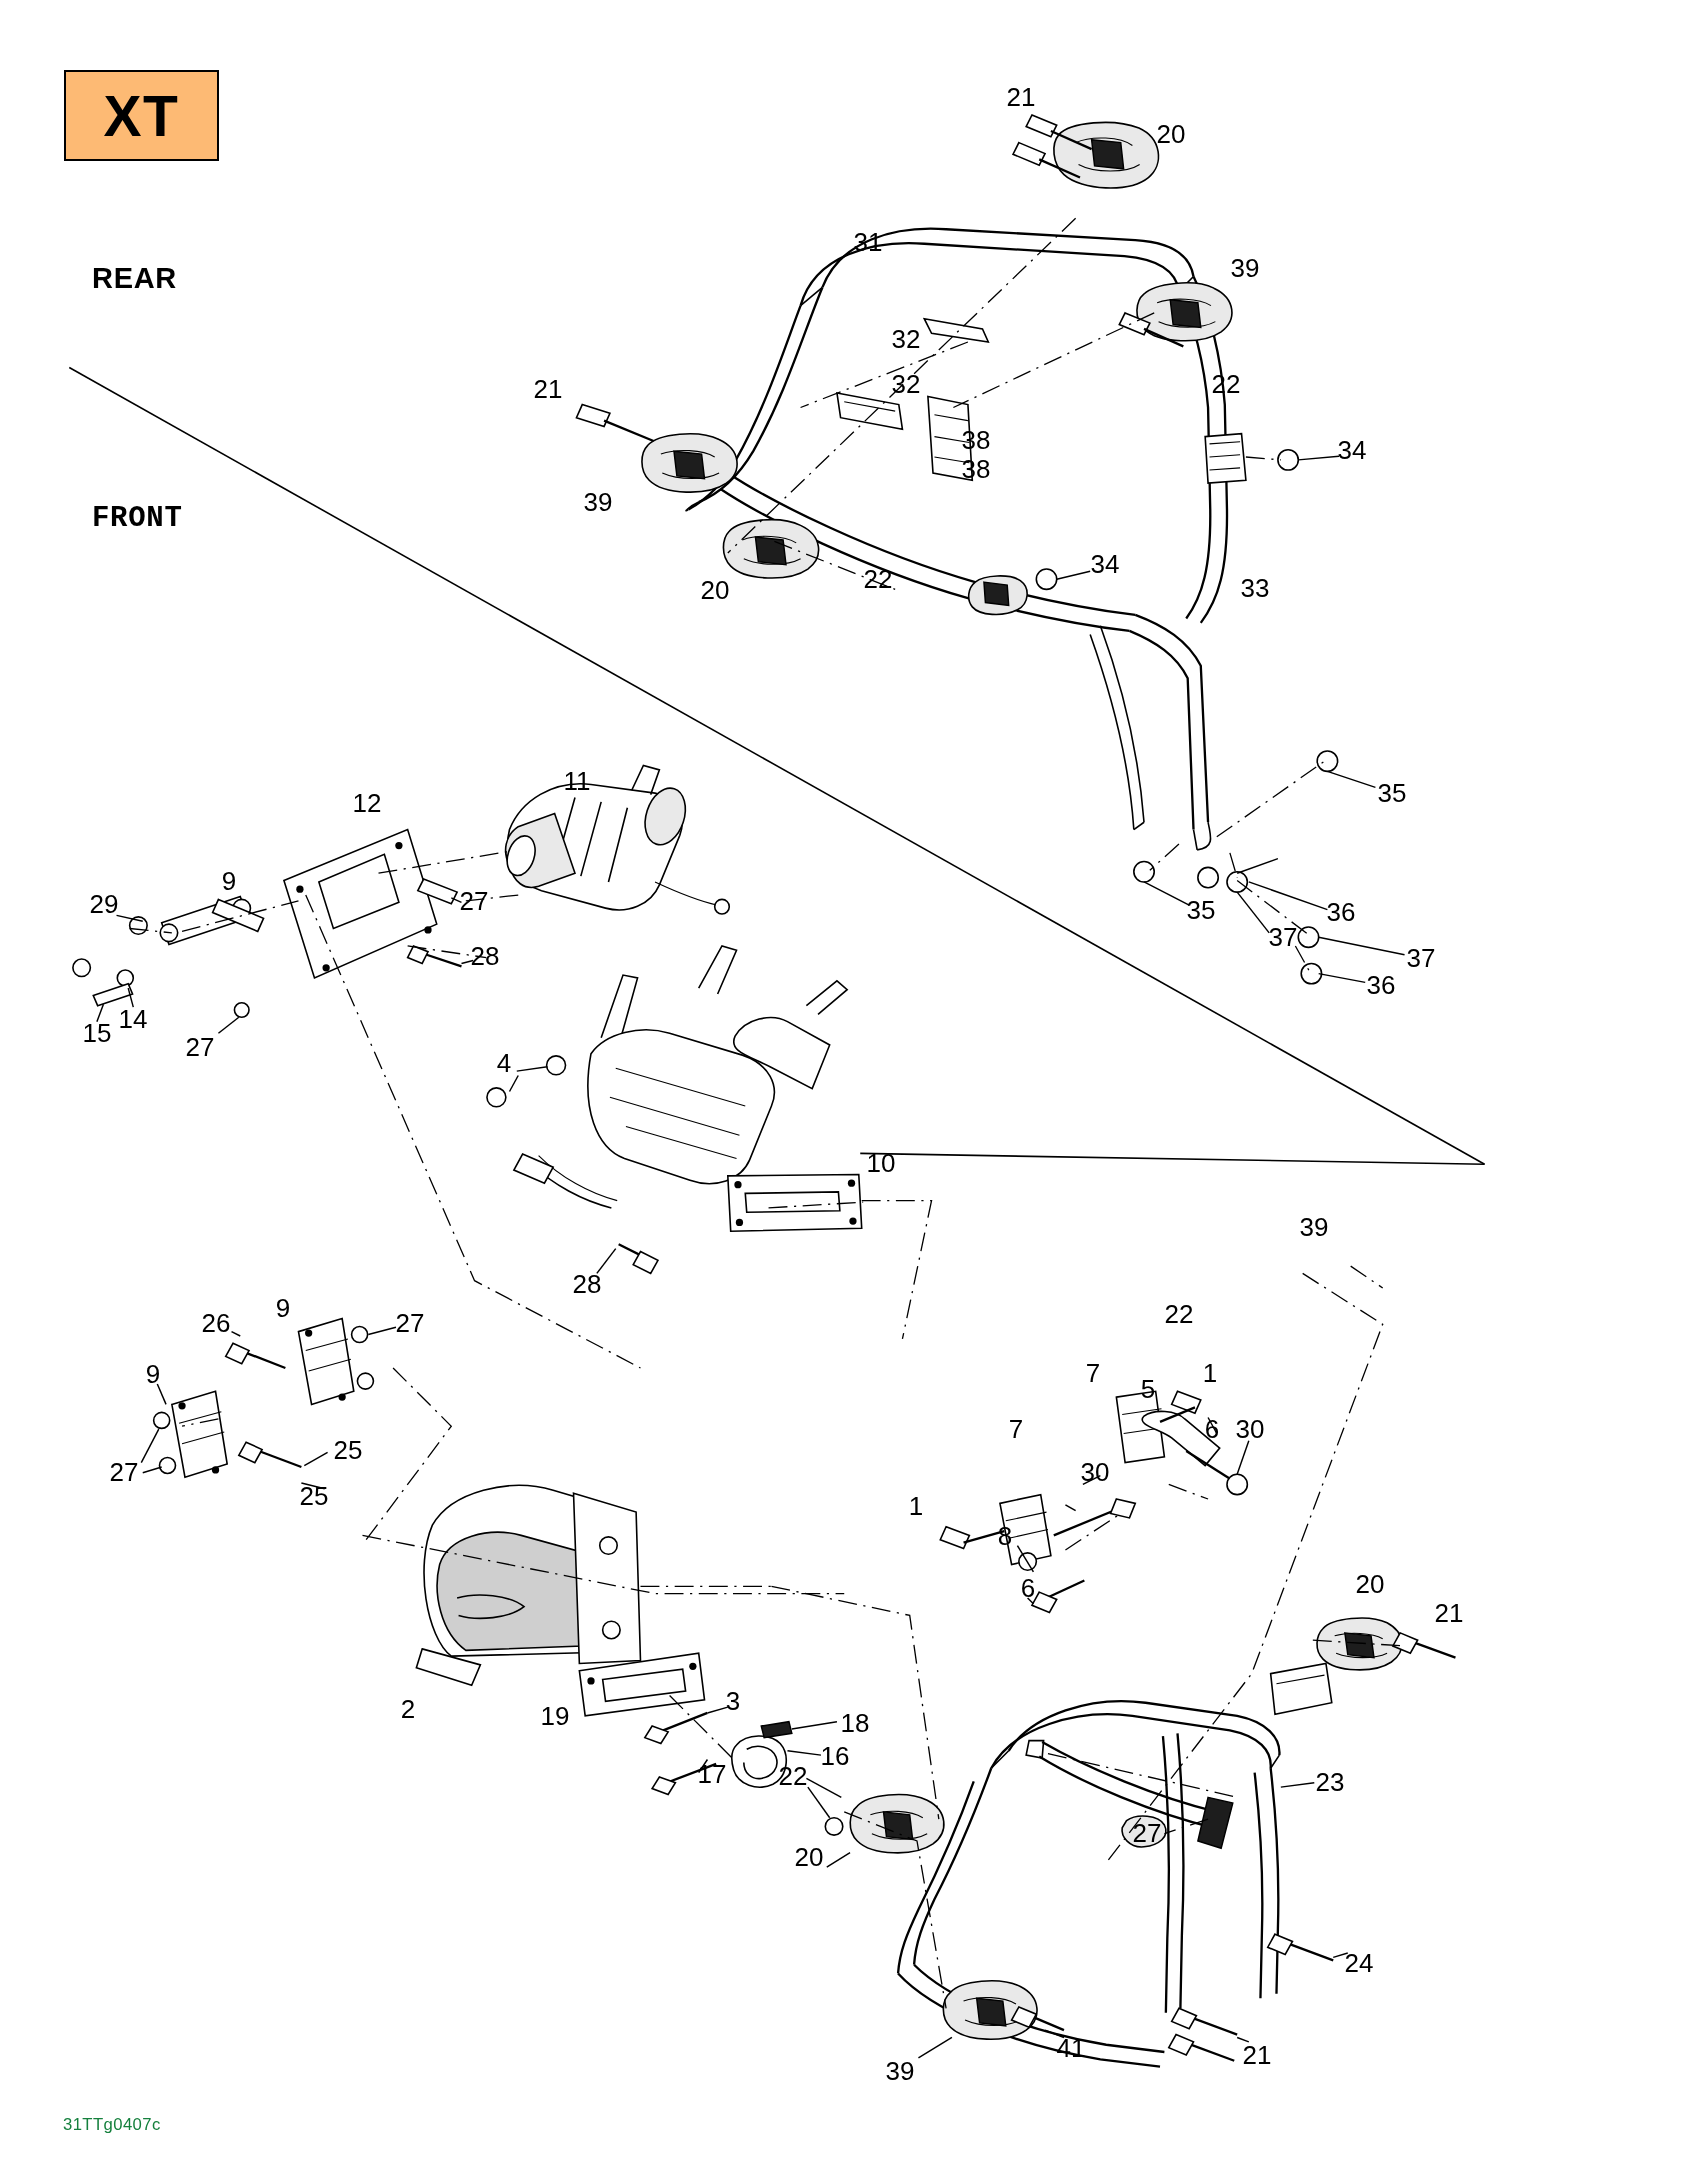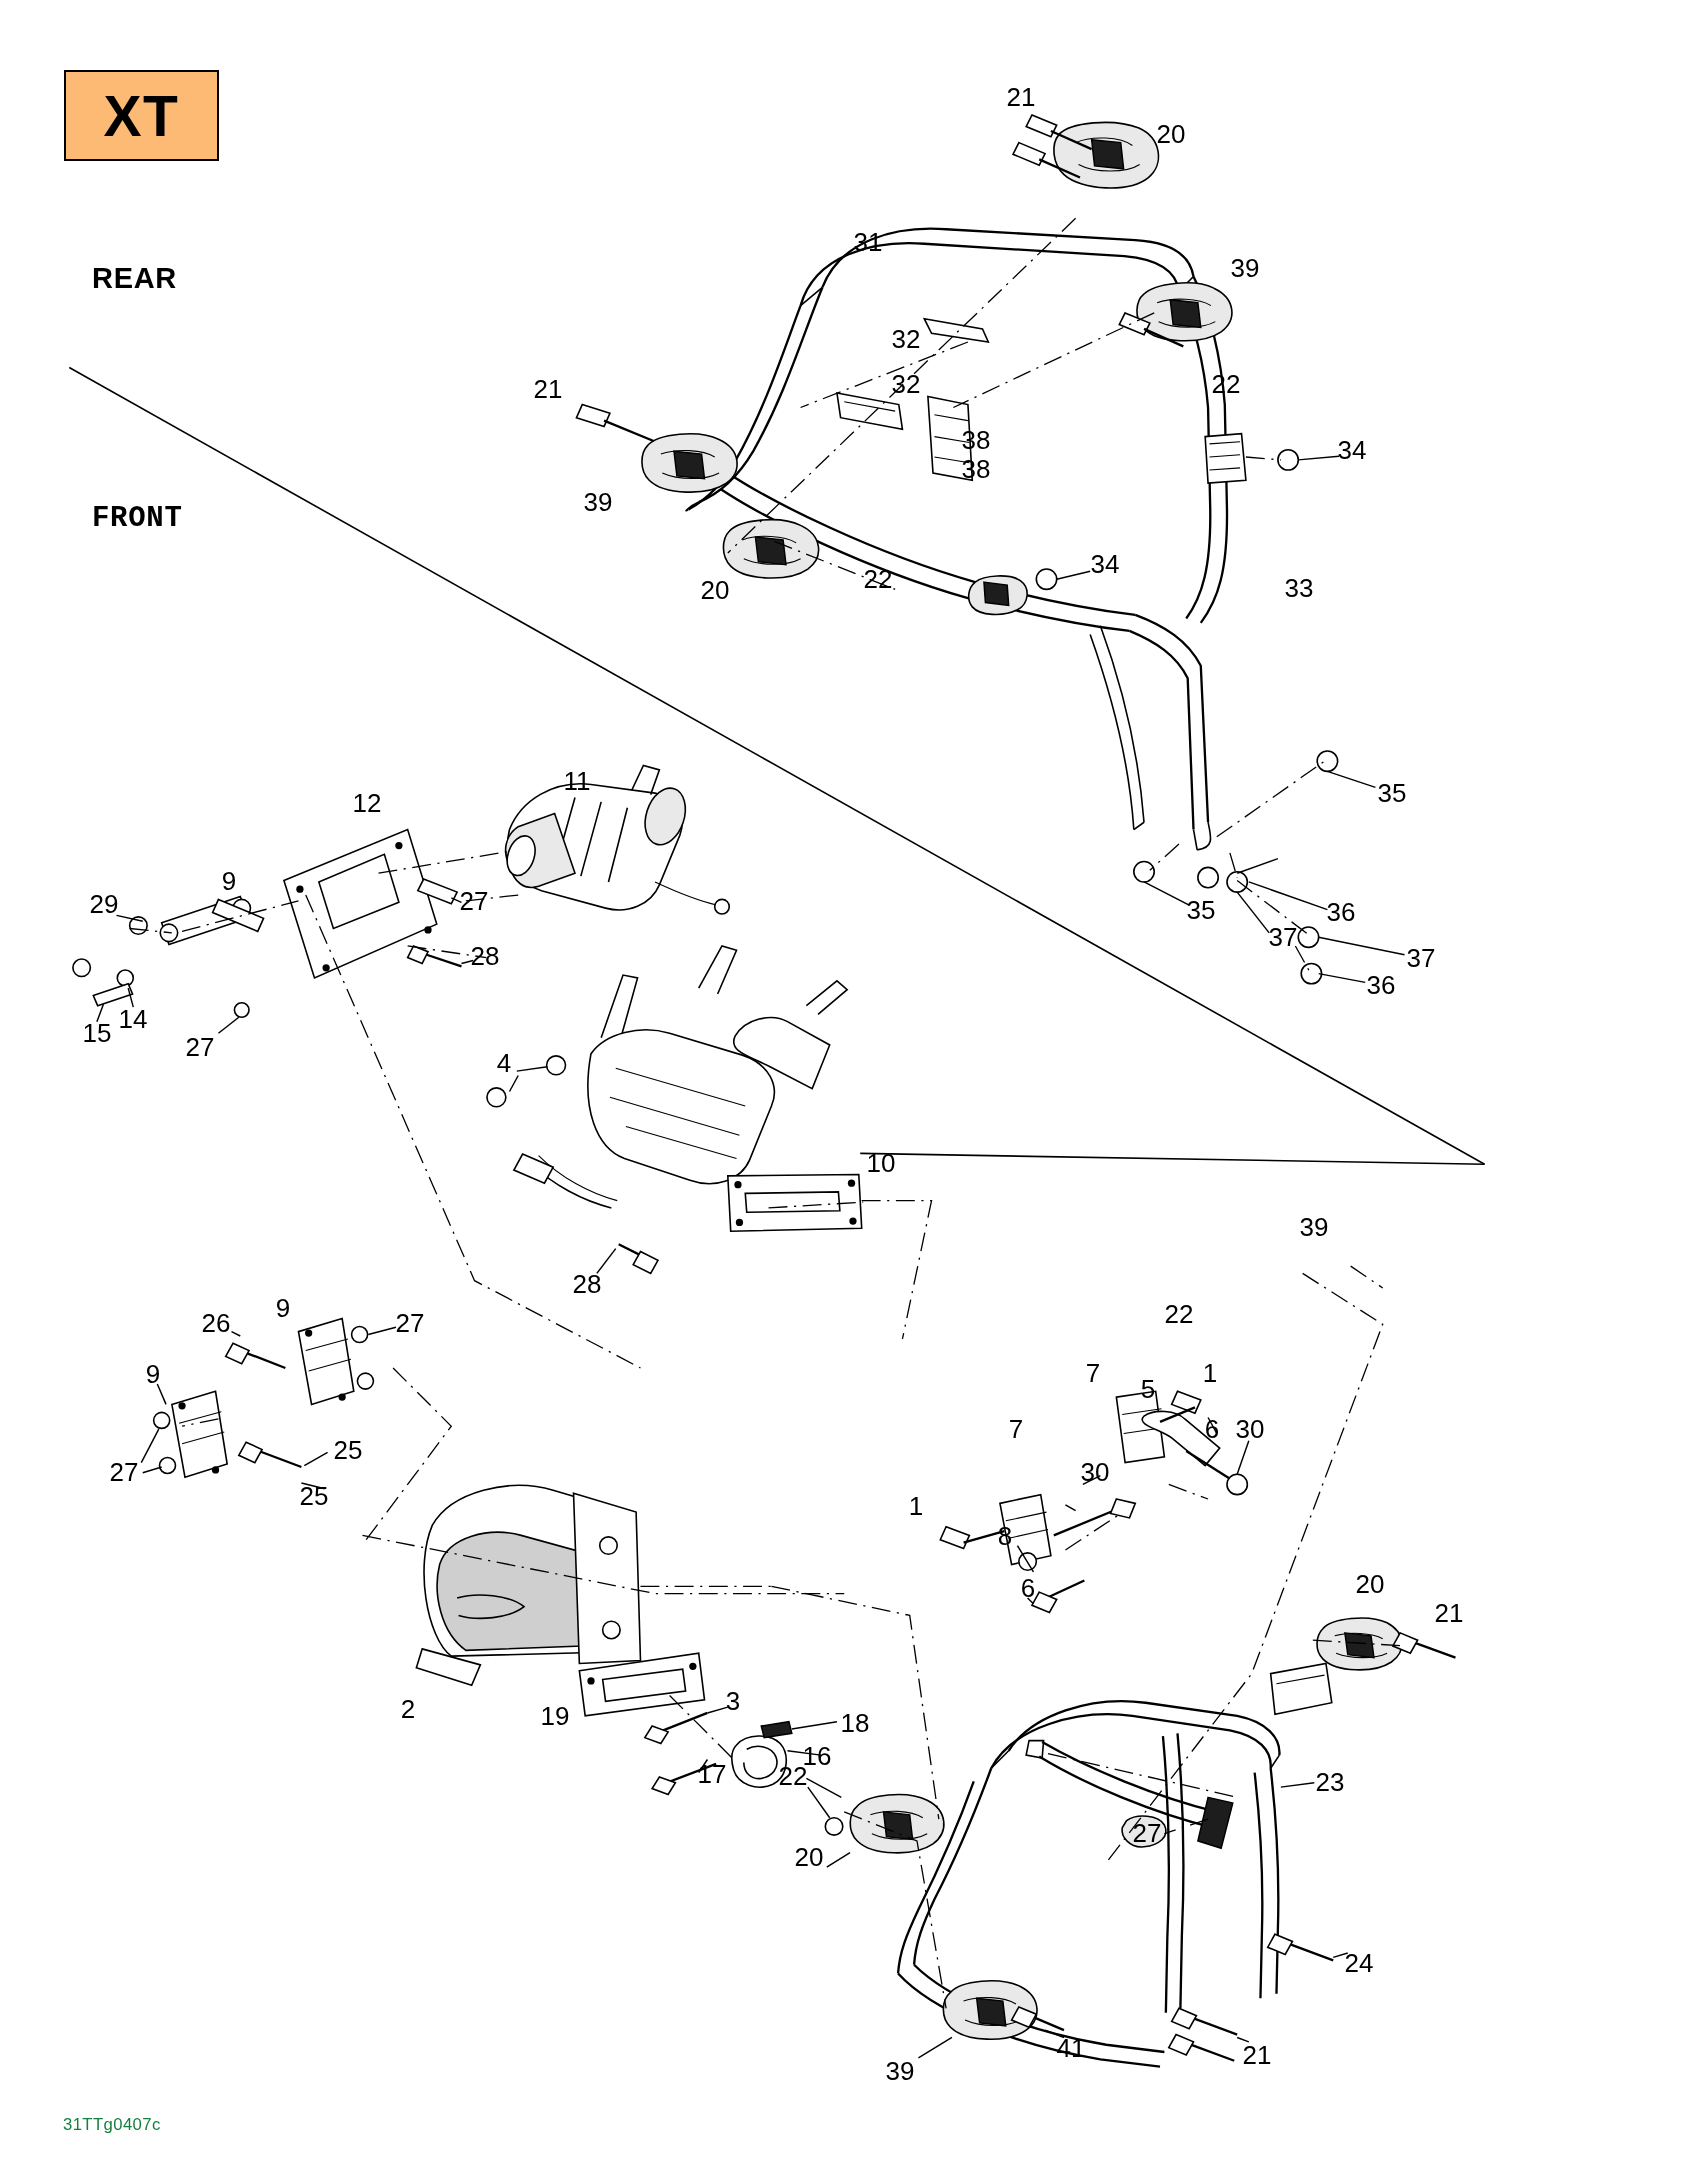--- a/index.html
+++ b/index.html
@@ -454,21 +454,21 @@
       <div class="callout" style="left: 906px; top: 384px;">32</div>
       <div class="callout" style="left: 1226px; top: 384px;">22</div>
       <div class="callout" style="left: 548px; top: 389px;">21</div>
       <div class="callout" style="left: 976px; top: 440px;">38</div>
       <div class="callout" style="left: 976px; top: 469px;">38</div>
       <div class="callout" style="left: 1352px; top: 450px;">34</div>
       <div class="callout" style="left: 598px; top: 502px;">39</div>
       <div class="callout" style="left: 1105px; top: 564px;">34</div>
       <div class="callout" style="left: 878px; top: 579px;">22</div>
       <div class="callout" style="left: 715px; top: 590px;">20</div>
-      <div class="callout" style="left: 1255px; top: 588px; margin-left: 44px;">33</div>
+      <div class="callout" style="left: 1255px; top: 588px;">33</div>
       <div class="callout" style="left: 1392px; top: 793px;">35</div>
       <div class="callout" style="left: 577px; top: 781px; text-align: right;">11</div>
       <div class="callout" style="left: 367px; top: 803px;">12</div>
       <div class="callout" style="left: 229px; top: 881px;">9</div>
       <div class="callout" style="left: 474px; top: 901px;">27</div>
       <div class="callout" style="left: 104px; top: 904px;">29</div>
       <div class="callout" style="left: 1201px; top: 910px;">35</div>
       <div class="callout" style="left: 1341px; top: 912px;">36</div>
       <div class="callout" style="left: 485px; top: 956px;">28</div>
       <div class="callout" style="left: 1283px; top: 937px;">37</div>
@@ -498,21 +498,21 @@
       <div class="callout" style="left: 314px; top: 1496px;">25</div>
       <div class="callout" style="left: 916px; top: 1506px;">1</div>
       <div class="callout" style="left: 1005px; top: 1536px;">8</div>
       <div class="callout" style="left: 1028px; top: 1588px;">6</div>
       <div class="callout" style="left: 1370px; top: 1584px;">20</div>
       <div class="callout" style="left: 1449px; top: 1613px;">21</div>
       <div class="callout" style="left: 408px; top: 1709px;">2</div>
       <div class="callout" style="left: 555px; top: 1716px;">19</div>
       <div class="callout" style="left: 733px; top: 1701px;">3</div>
       <div class="callout" style="left: 855px; top: 1723px;">18</div>
-      <div class="callout" style="left: 817px; top: 1756px;">16</div>
+      <div class="callout" style="left: 835px; top: 1756px;">16</div>
       <div class="callout" style="left: 1330px; top: 1782px;">23</div>
       <div class="callout" style="left: 712px; top: 1774px;">17</div>
       <div class="callout" style="left: 793px; top: 1776px;">22</div>
       <div class="callout" style="left: 1147px; top: 1833px;">27</div>
       <div class="callout" style="left: 809px; top: 1857px;">20</div>
       <div class="callout" style="left: 1359px; top: 1963px;">24</div>
       <div class="callout" style="left: 1257px; top: 2055px;">21</div>
       <div class="callout" style="left: 900px; top: 2071px;">39</div>
       <div class="callout" style="left: 1071px; top: 2048px;">41</div>
     </div>

